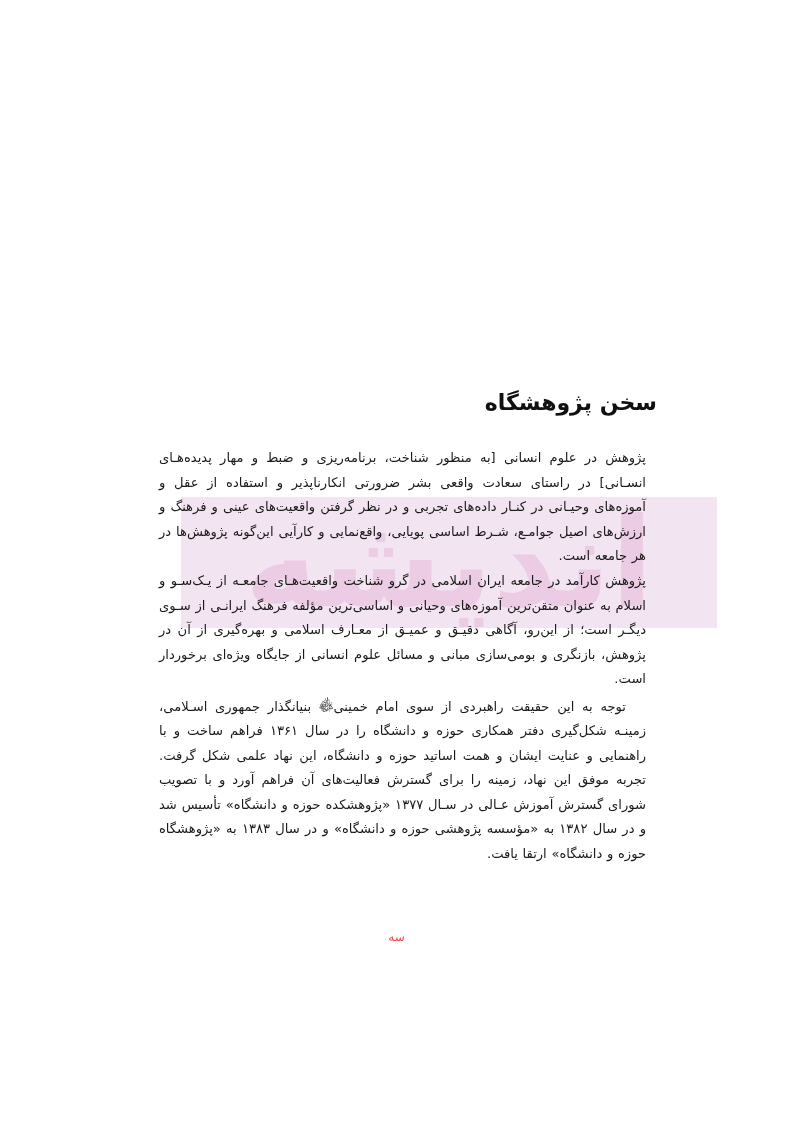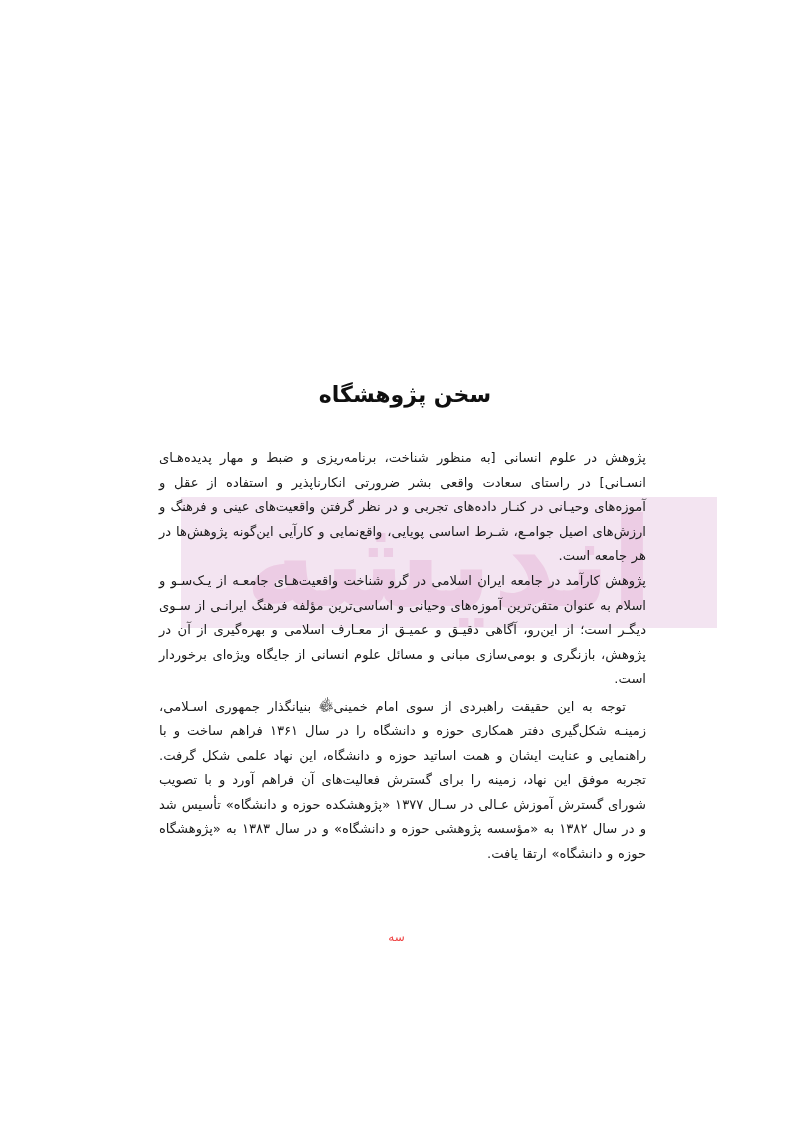--- a/index.html
+++ b/index.html
@@ -66,27 +66,26 @@
   
   .content {
     position: absolute;
     left: 158px;
     top: 0;
     width: 488px;
     z-index: 3;
   }
 
   .doc-title {
-    margin: 3px;
+    margin: 11px;
     padding: 0;
     position: absolute;
     top: 378px;
     left: 0;
     width: 488px;
-    text-align: center;
     font-size: 22px;
     font-weight: 700;
     color: #101010;
     letter-spacing: 0.5px;
     line-height: 1.3;
     direction: rtl;
   }
 
   .body-block {
     position: absolute;

